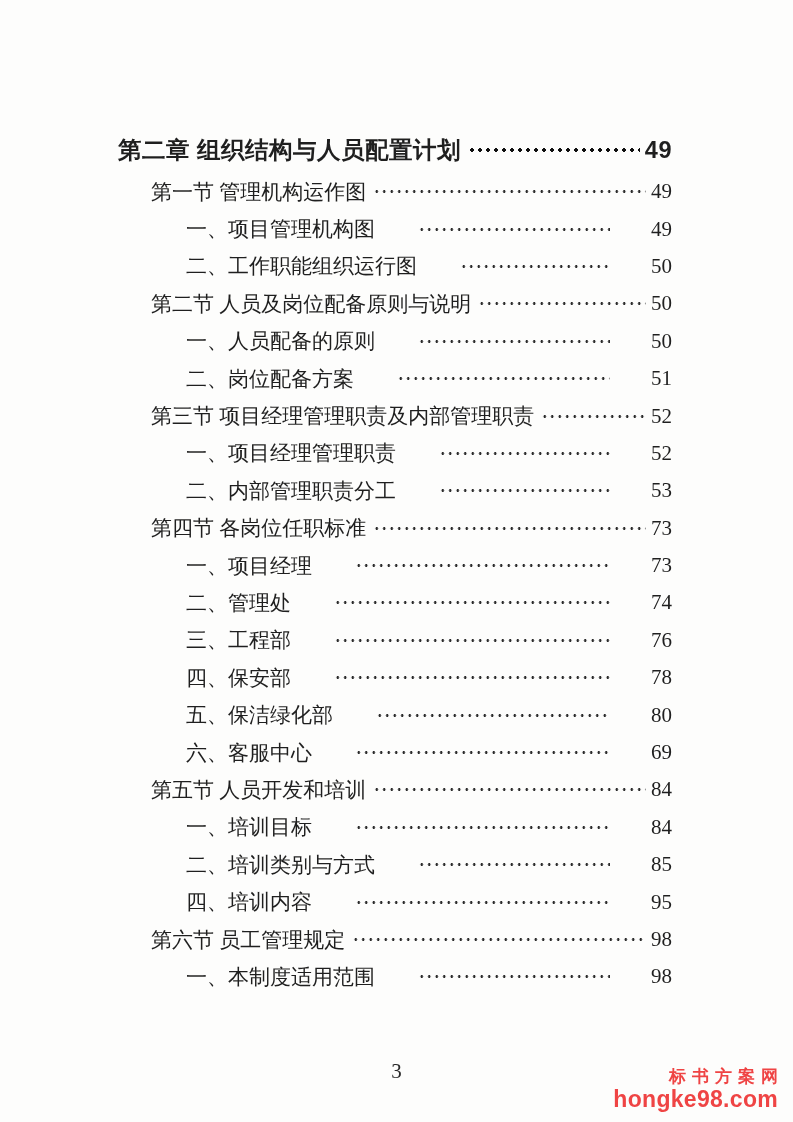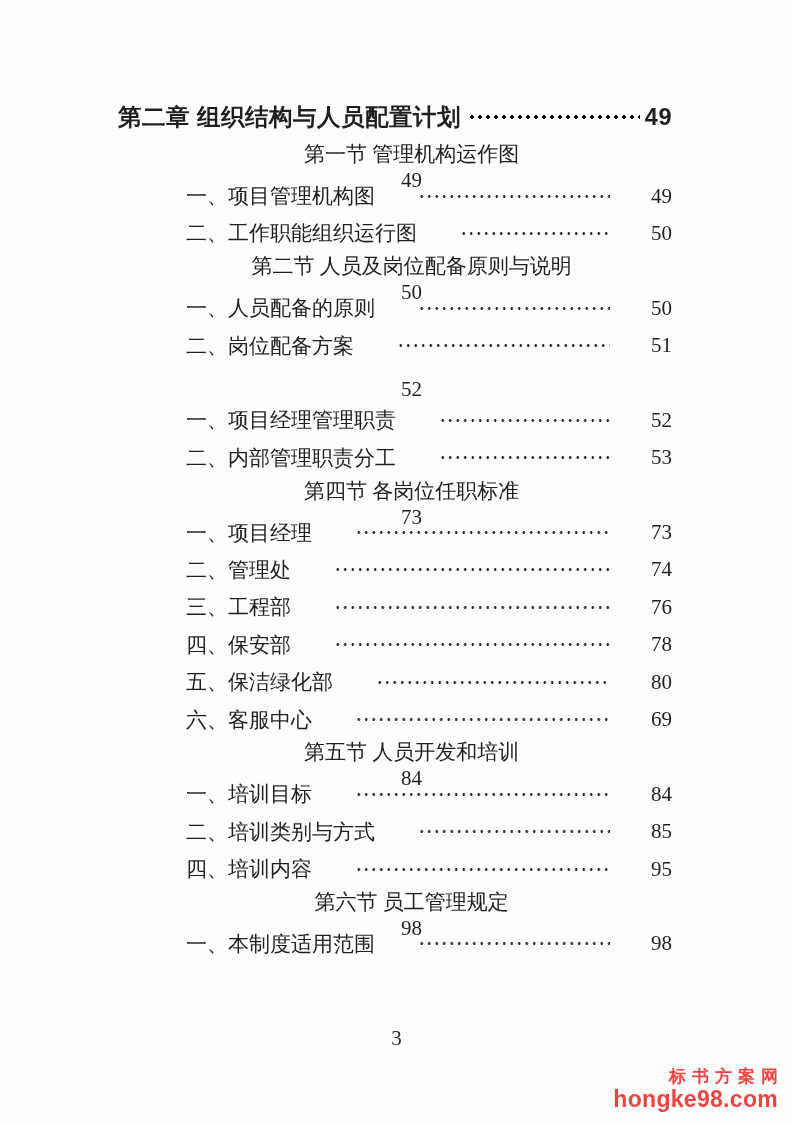--- a/index.html
+++ b/index.html
@@ -4,41 +4,41 @@
 <style>
   html, body { margin: 0; padding: 0; }
   body {
     width: 793px; height: 1122px;
     background: #fdfdfc;
     font-family: "Liberation Serif", "DejaVu Serif", serif;
     color: #1f1f1f;
     position: relative;
     overflow: hidden;
   }
-  .page { position: absolute; inset: 0; }
+  .page { position: absolute; inset: 0; margin-top: 33px; }
 
   .toc {
     position: absolute;
     top: 94px; left: 118px; right: 121px;
   }
   .row {
     display: flex;
     align-items: center;
     height: 37.4px;
     font-size: 21px;
     white-space: nowrap;
   }
   .row.chapter {
     height: 46px;
     font-size: 23.5px;
     font-weight: bold;
     font-family: "Liberation Sans", "DejaVu Sans", sans-serif;
     letter-spacing: 0.5px;
   }
-  .row.section { padding-left: 33px; flex-direction: column; }
+  .row.section { padding-left: 33px; }
   .row.item    { padding-left: 68px; gap: 36px; }
 
   .title { flex: 0 0 auto; }
 
   .leader {
     flex: 1 1 auto;
     height: 5px;
     margin: 0 5px 0 7px;
     background-image: radial-gradient(circle, #2b2b2b 1.15px, transparent 1.55px);
     background-size: 7.5px 5px;
@@ -115,20 +115,21 @@
     <span class="pagenum">50</span>
   </div>
 
   <div class="row item">
     <span class="title">二、岗位配备方案</span>
     <span class="leader"></span>
     <span class="pagenum">51</span>
   </div>
 
   <div class="row section">
+    <span class="title">第三节 项目经理管理职责及内部管理职责</span>
     <span class="leader"></span>
     <span class="pagenum">52</span>
   </div>
 
   <div class="row item">
     <span class="title">一、项目经理管理职责</span>
     <span class="leader"></span>
     <span class="pagenum">52</span>
   </div>
 

